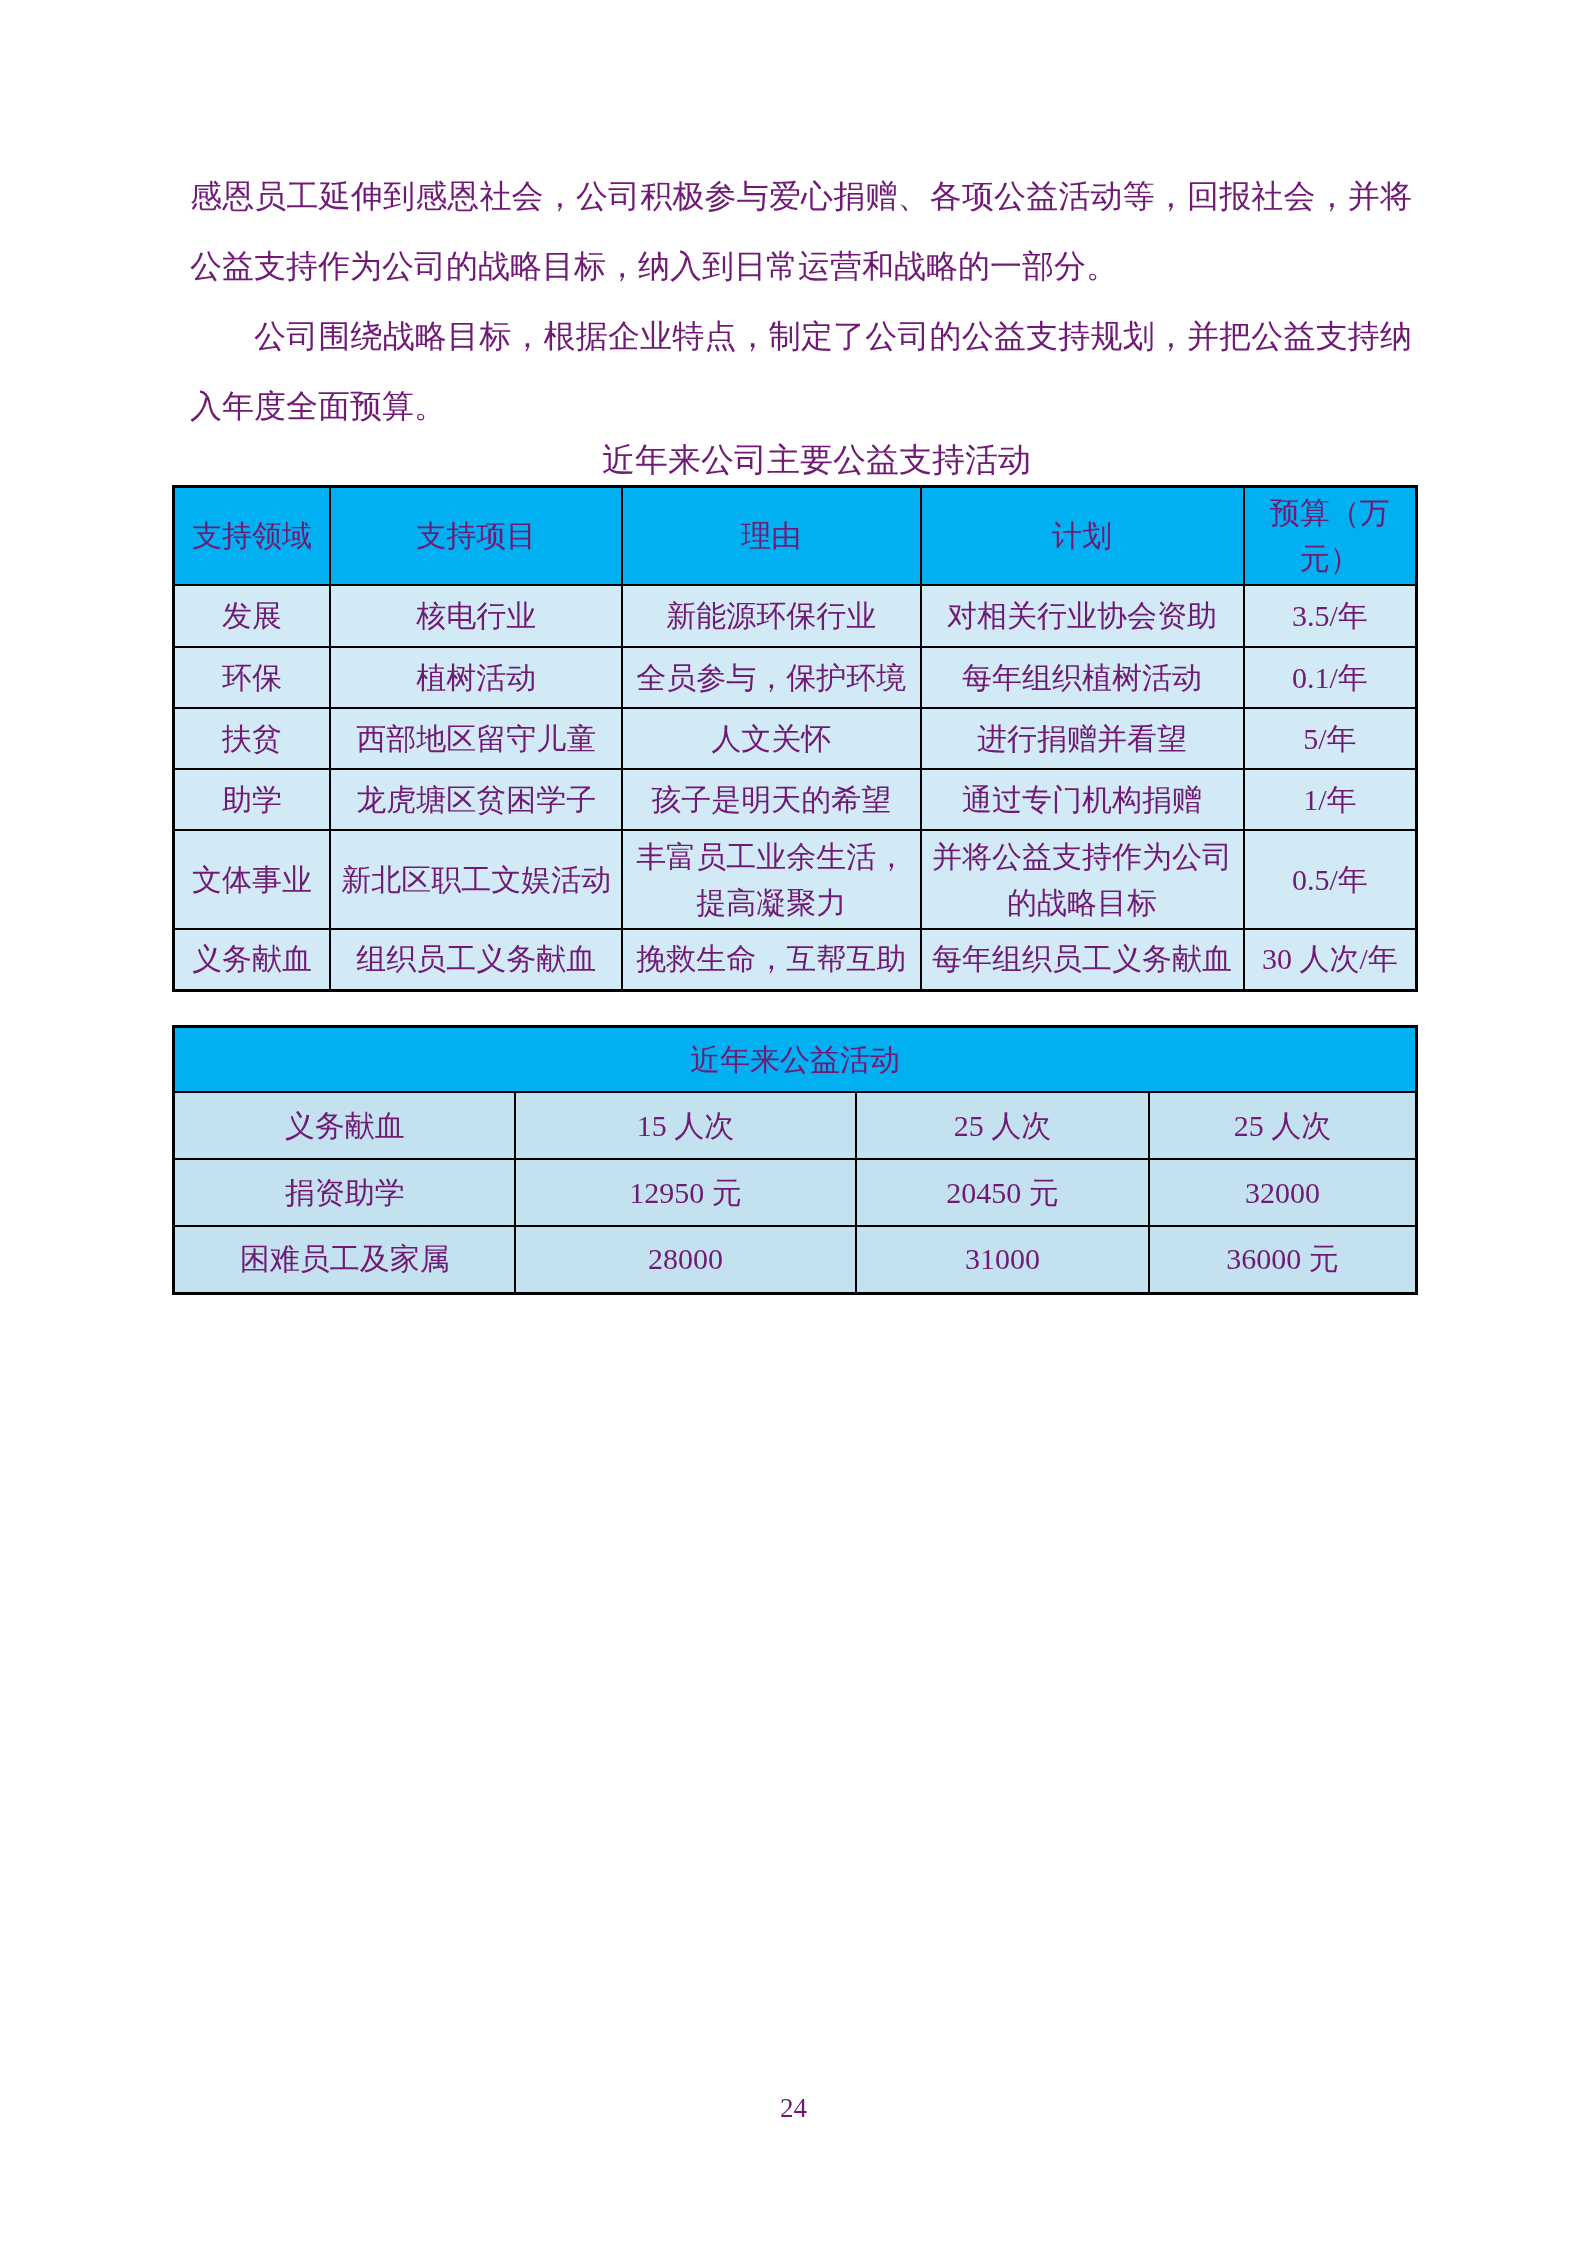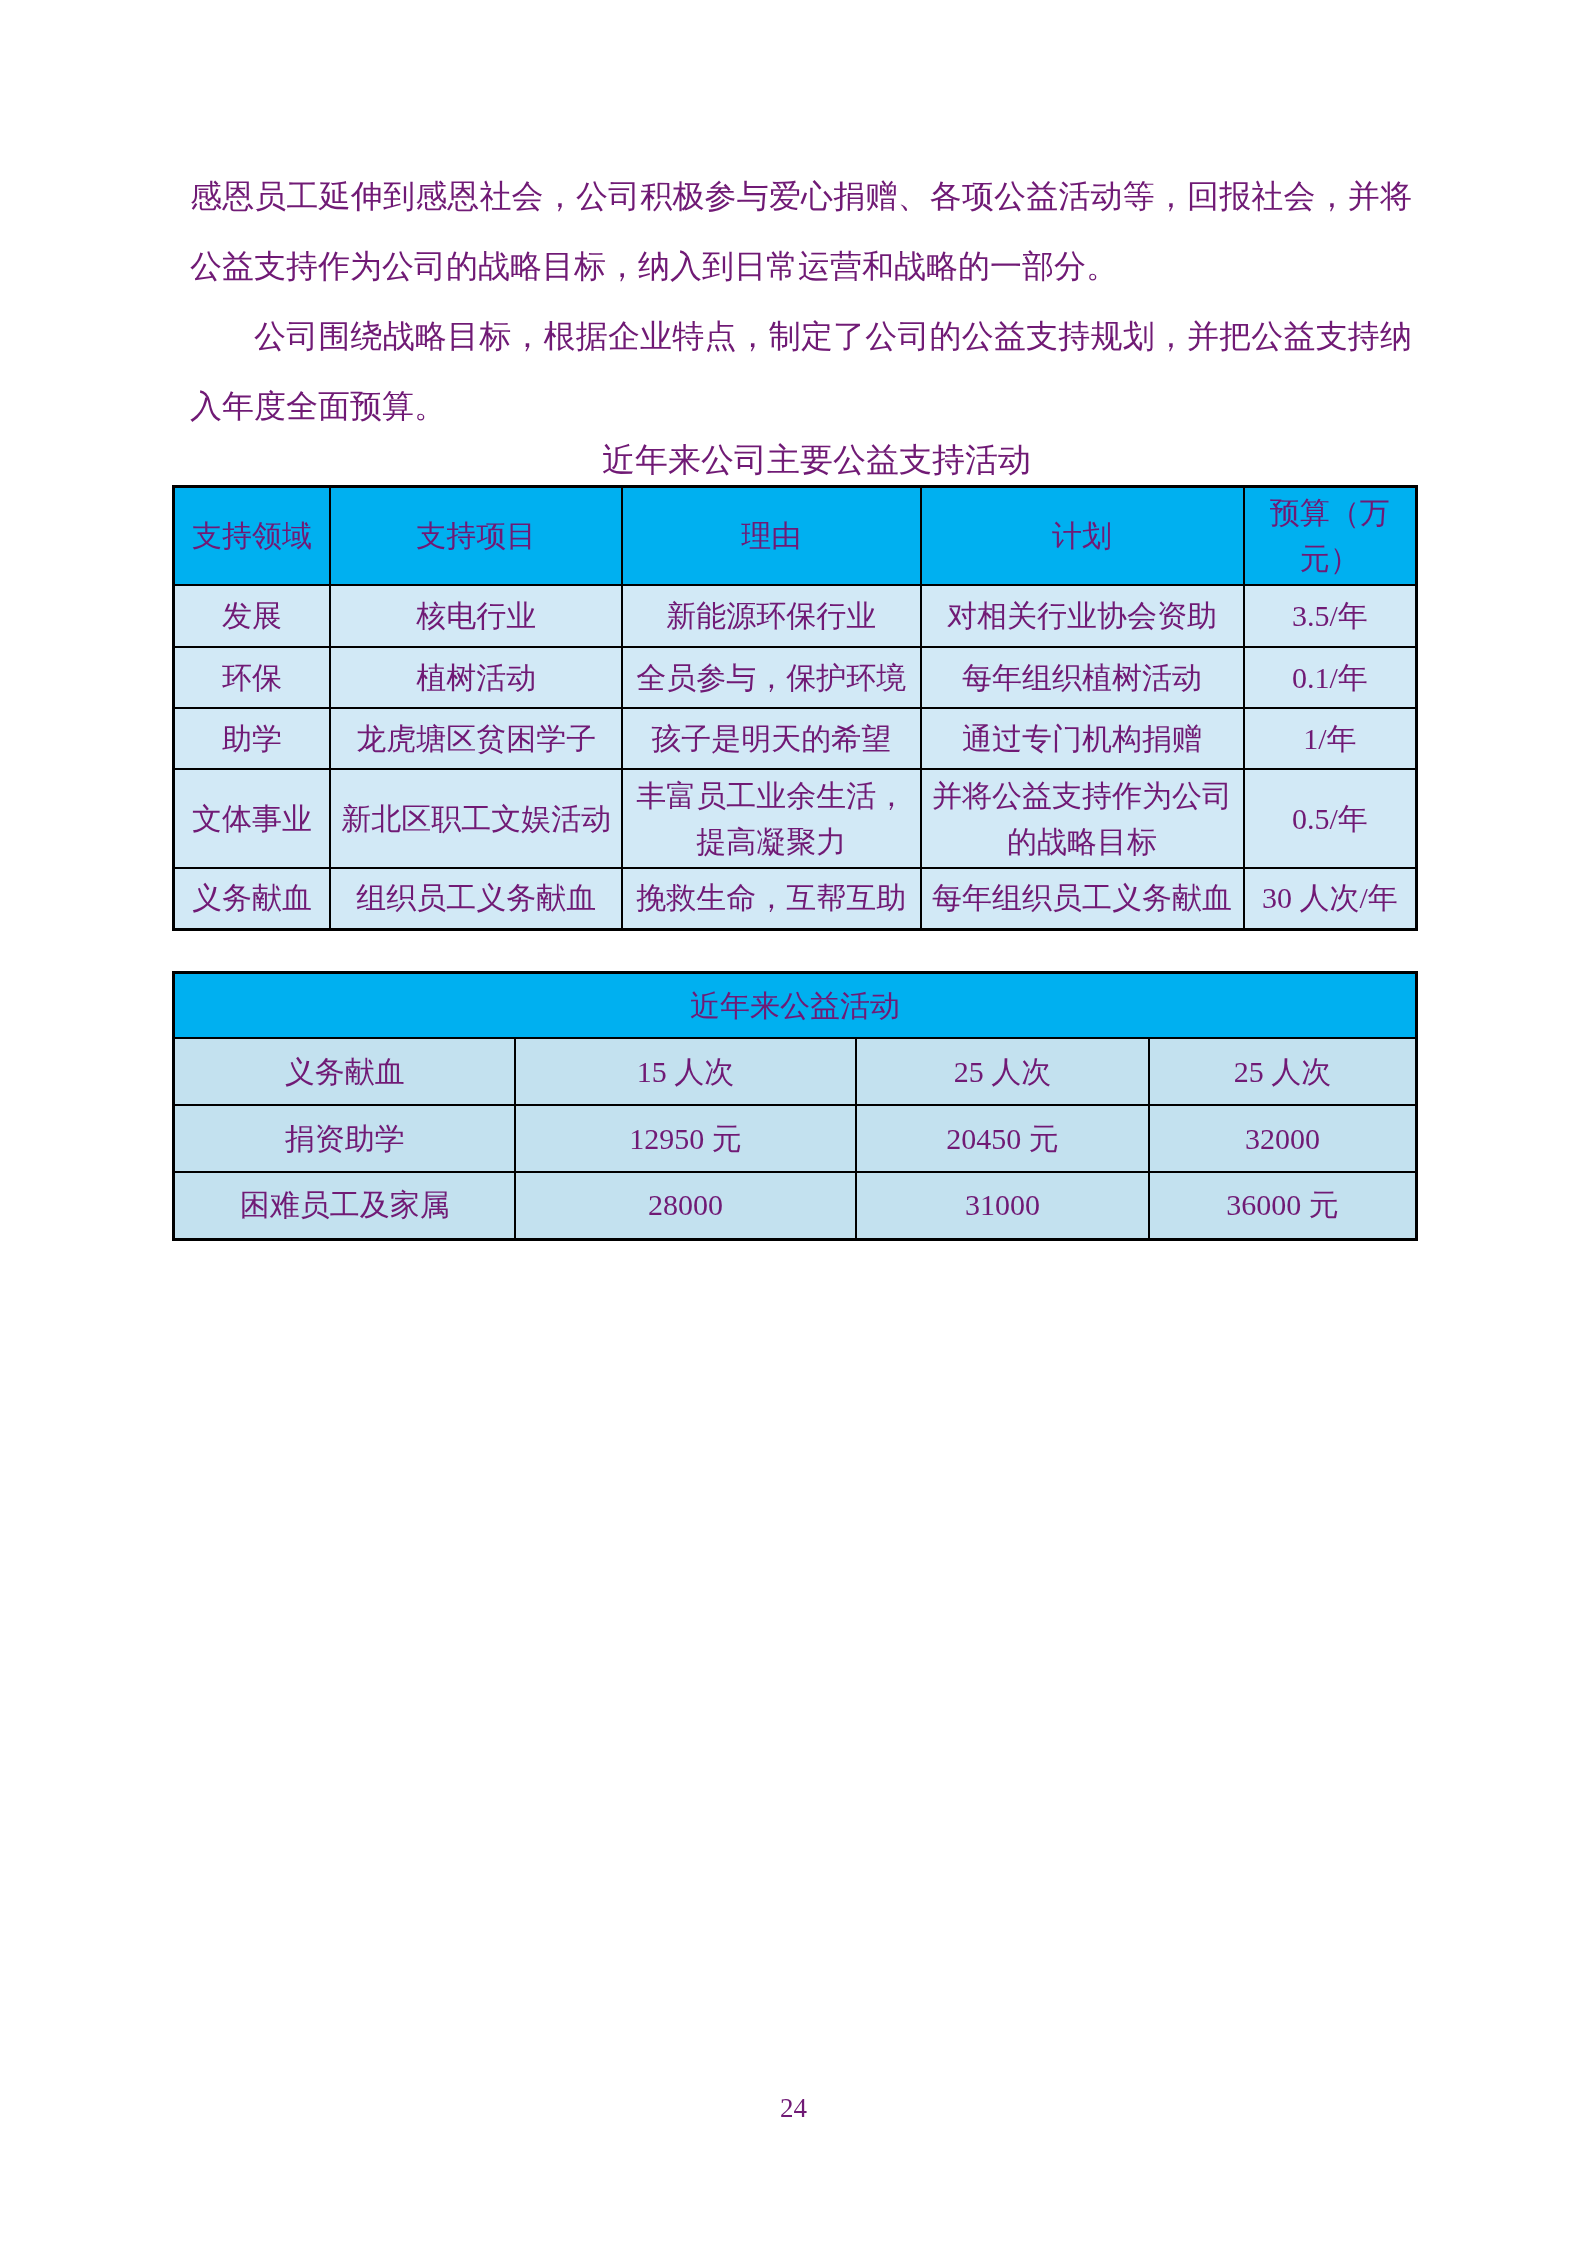--- a/index.html
+++ b/index.html
@@ -24,21 +24,21 @@
     text-align:center;font-size:33px;margin:8px;padding-left:15px;
   }
   table{
     position:absolute;left:172px;
     border-collapse:collapse;
     table-layout:fixed;
     width:1246px;
     font-size:30px;
   }
   .t1{top:485px;padding-left:44px;}
-  .t2{top:971px;border-radius:23px;}
+  .t2{top:1025px;border-radius:23px;}
   th,td{
     border:2px solid #000000;
     text-align:center;vertical-align:middle;
     padding:2px 6px;
     line-height:46px;
     font-weight:normal;
     overflow:hidden;
   }
   .t1{border:3px solid #000;}
   .t2{border:3px solid #000;}
@@ -91,20 +91,27 @@
         <td>对相关行业协会资助</td>
         <td>3.5/年</td>
       </tr>
       <tr class="row-2">
         <td>环保</td>
         <td>植树活动</td>
         <td>全员参与，保护环境</td>
         <td>每年组织植树活动</td>
         <td>0.1/年</td>
       </tr>
+      <tr class="row-3">
+        <td>扶贫</td>
+        <td>西部地区留守儿童</td>
+        <td>人文关怀</td>
+        <td>进行捐赠并看望</td>
+        <td>5/年</td>
+      </tr>
       <tr class="row-4">
         <td>助学</td>
         <td>龙虎塘区贫困学子</td>
         <td>孩子是明天的希望</td>
         <td>通过专门机构捐赠</td>
         <td>1/年</td>
       </tr>
       <tr class="row-5">
         <td>文体事业</td>
         <td>新北区职工文娱活动</td>

